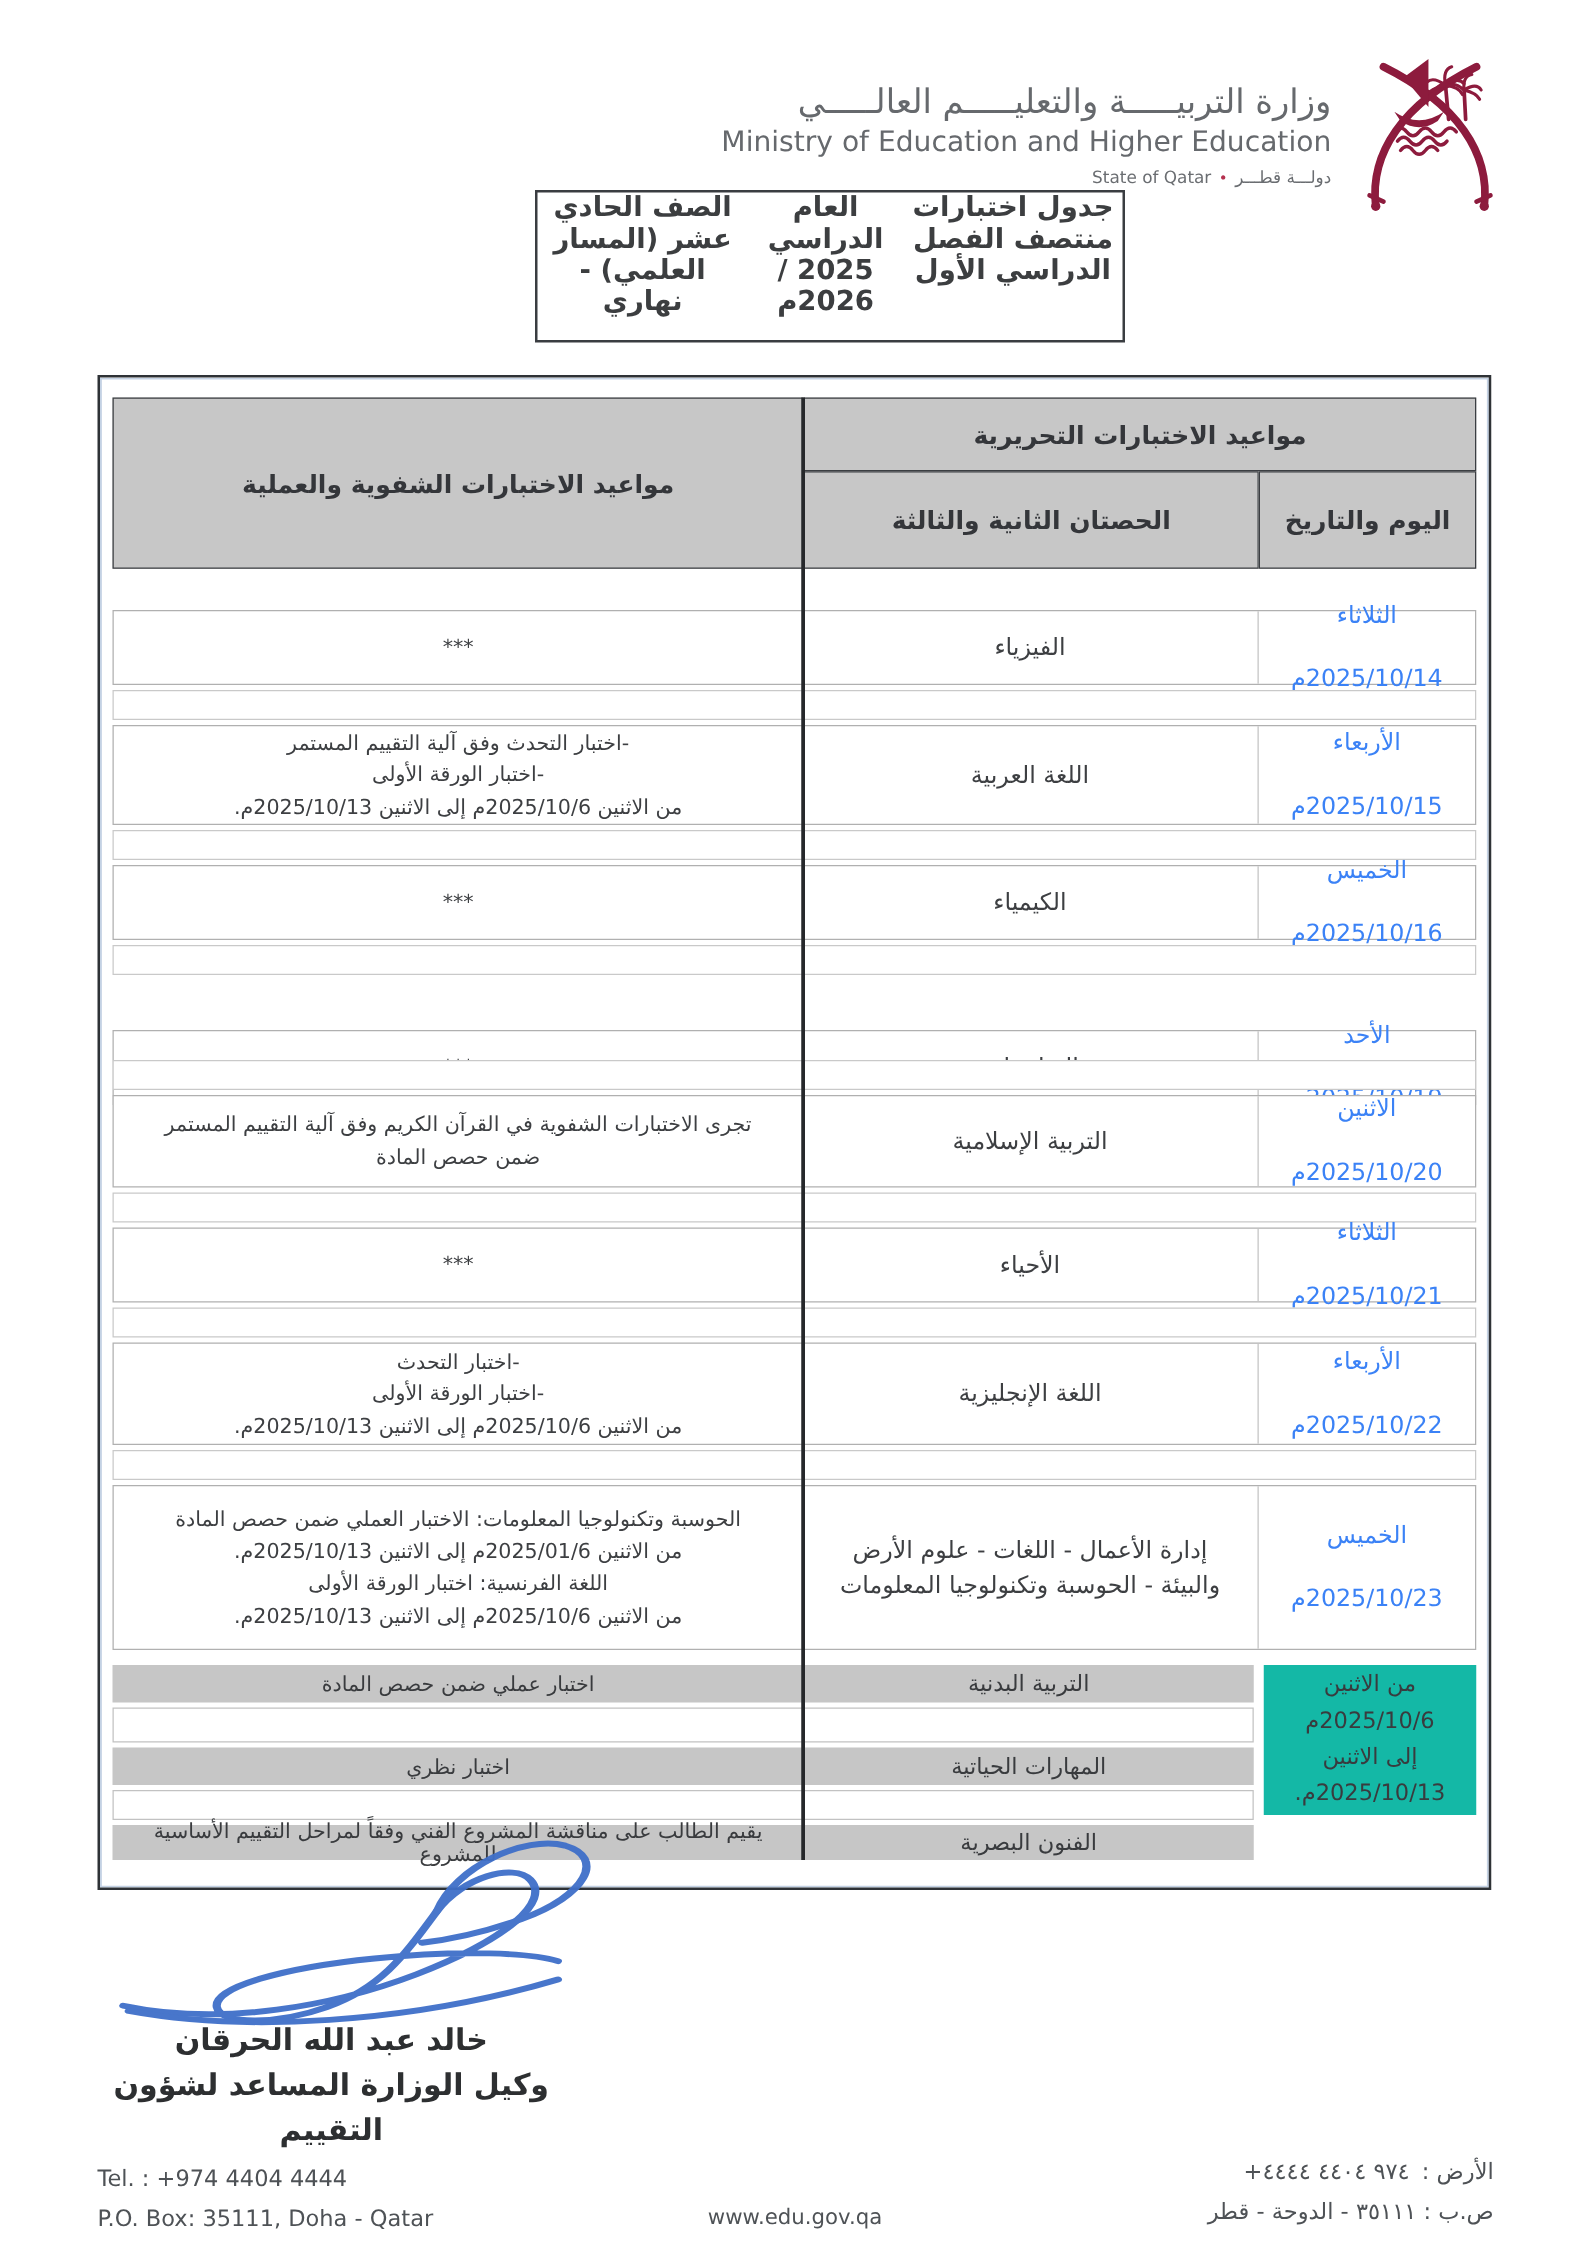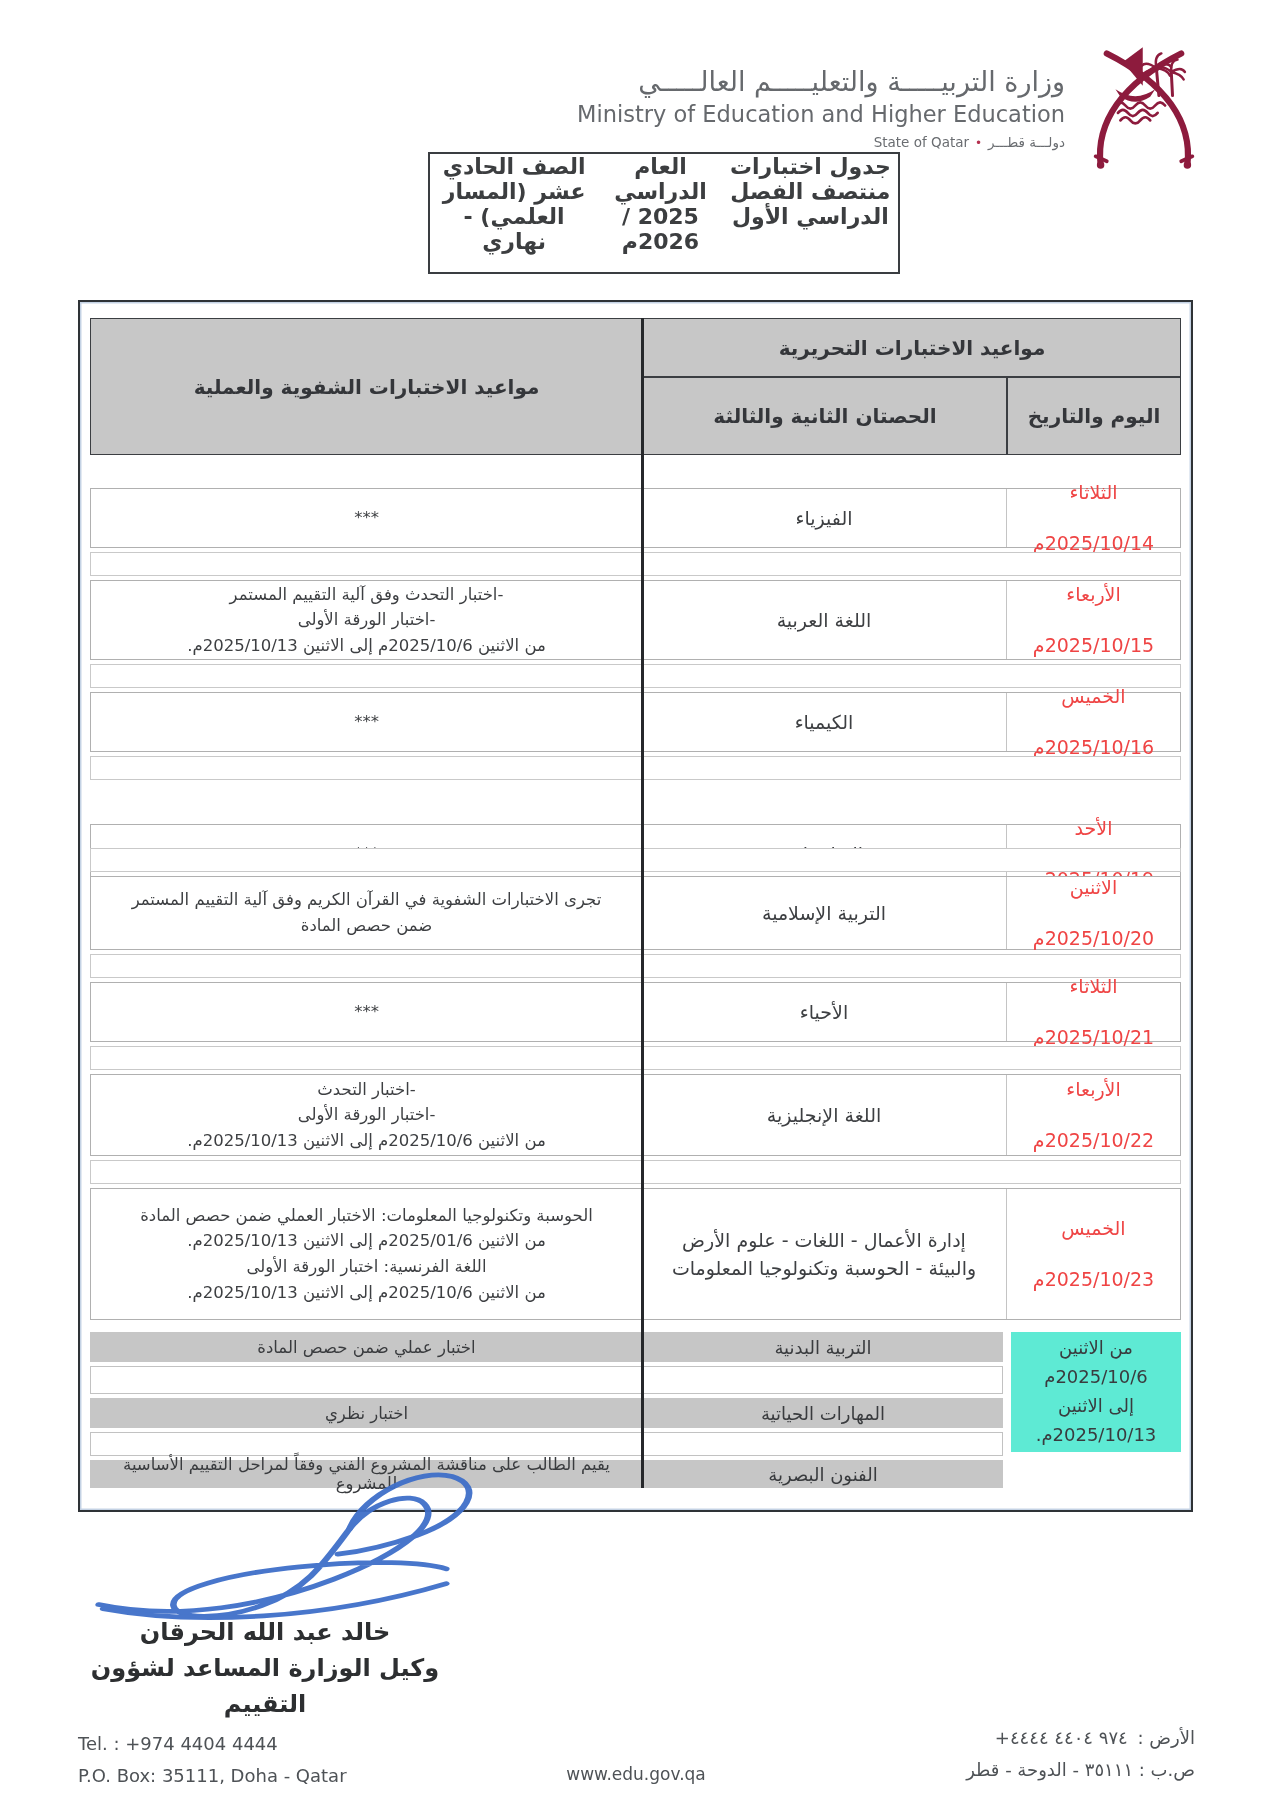--- a/index.html
+++ b/index.html
@@ -26,33 +26,33 @@
 
   .hcell{position:absolute;background:#c7c7c7;border:1.6px solid #3b3e42;box-sizing:border-box;
          display:flex;align-items:center;justify-content:center;text-align:center;
          font-weight:bold;font-size:20px;color:#34363a;direction:rtl;line-height:1.4;}
 
   .heavyline{position:absolute;left:551px;top:6px;width:3px;height:1170px;background:#26282b;z-index:4;}
 
   .row{position:absolute;left:0;width:1091px;background:#fff;border:1px solid #b0b0b0;
        box-sizing:border-box;display:flex;direction:rtl;z-index:1;}
   .cell{display:flex;flex-direction:column;align-items:center;justify-content:center;text-align:center;}
-  .cell-date{width:174px;border-left:1px solid #c4c4c4;box-sizing:border-box;font-size:19px;line-height:1.55;color:#ef4444;gap:22px;}
+  .cell-date{width:174px;border-left:1px solid #c4c4c4;box-sizing:border-box;font-size:19px;line-height:1.55;color:#3b82f6;gap:22px;}
   .cell-subject{width:364px;box-sizing:border-box;padding:0 16px;font-size:19px;line-height:1.5;color:#3d3f42;}
   .cell-notes{flex:1;box-sizing:border-box;padding:2px 26px;font-size:16.5px;line-height:1.55;
               white-space:pre-line;color:#3d3f42;}
 
   .strip{position:absolute;left:0;width:1091px;border:1px solid #c9c9c9;box-sizing:border-box;background:#fff;z-index:1;}
 
   .band{position:absolute;left:0;width:913px;background:#c6c6c6;display:flex;direction:rtl;
         align-items:center;z-index:2;}
   .band-subject{width:360px;text-align:center;font-size:18px;color:#393b3e;}
   .band-notes{flex:1;text-align:center;font-size:16.5px;color:#393b3e;padding:0 8px;}
   .slot{position:absolute;left:0;width:913px;background:#fff;border:1px solid #c2c2c2;box-sizing:border-box;z-index:2;}
-  .dbox{position:absolute;left:921px;top:1020px;width:170px;height:120px;background:#5eead4;
+  .dbox{position:absolute;left:921px;top:1020px;width:170px;height:120px;background:#14b8a6;
         display:flex;align-items:center;justify-content:center;text-align:center;direction:rtl;
         font-size:18px;line-height:1.6;white-space:pre-line;color:#393b3e;z-index:2;}
 
   
   .sig{position:absolute;left:62px;top:1466px;width:440px;height:168px;z-index:6;}
   .signame{position:absolute;left:70px;top:1614px;width:390px;text-align:center;direction:rtl;
            font-weight:bold;color:#2d2f31;z-index:7;}
   .signame .nm{font-size:24px;line-height:1.5;}
   .signame .tt{font-size:24px;line-height:1.5;}
 

